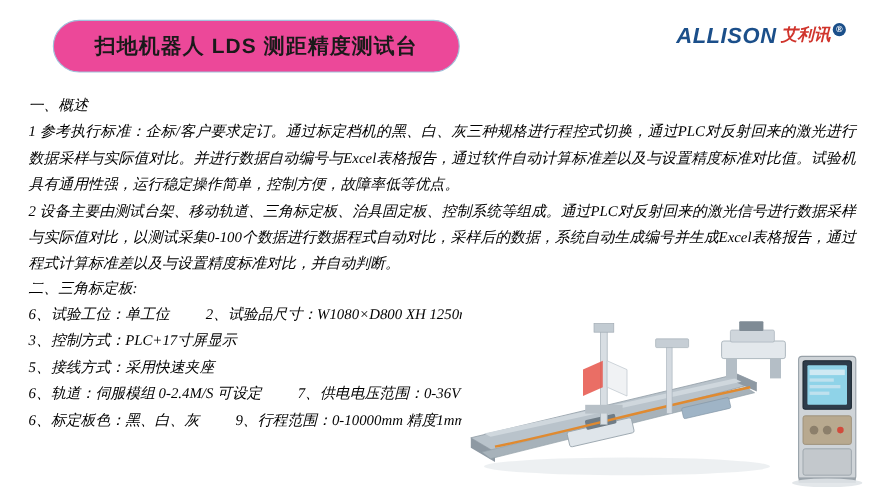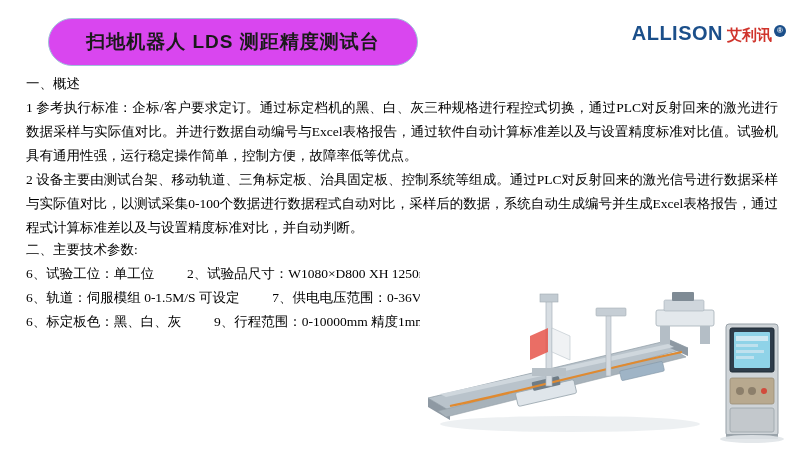--- a/index.html
+++ b/index.html
@@ -20,43 +20,44 @@
     width: 800px;
     height: 450px;
   }
   
   .title-banner {
     position: absolute;
     left: 48px;
     top: 18px;
     width: 370px;
     height: 48px;
-    background: #d946ef;
+    background: #ec4899;
     border: 1px solid #9fc0da;
     border-radius: 24px;
     display: flex;
     align-items: center;
     justify-content: center;
     box-sizing: border-box;
   }
   .title-banner .title-text {
     font-family: "Liberation Sans", "DejaVu Sans", sans-serif;
     font-size: 19px;
     font-weight: bold;
     color: #1a1a1a;
     letter-spacing: 1px;
     white-space: nowrap;
   }
   .brand {
     position: absolute;
-    right: 14px;
+    right: 31px;
     top: 22px;
     display: flex;
-    align-items: flex-end;
+    align-items: flex-start;
     gap: 4px;
+    font-style: italic;
   }
   .brand-en {
     font-family: "Liberation Sans", "DejaVu Sans", sans-serif;
     font-size: 20px;
     font-weight: bold;
     color: #1b4f8a;
     letter-spacing: 0.5px;
   }
   .brand-cn {
     font-family: "Liberation Sans", "DejaVu Sans", sans-serif;
@@ -79,22 +80,23 @@
     font-size: 8px;
     line-height: 12px;
     text-align: center;
     font-family: "Liberation Sans", "DejaVu Sans", sans-serif;
   }
 
   
   .content {
     position: absolute;
     left: 26px;
-    top: 74px;
+    top: 86px;
     width: 752px;
+    font-style: italic;
   }
   .sec-head {
     font-size: 13.5px;
     line-height: 20px;
     margin: 0 0 2px 0;
   }
   .para {
     font-size: 13.5px;
     line-height: 24px;
     margin: 0;
@@ -137,29 +139,37 @@
 
   <div class="brand">
     <span class="brand-en">ALLISON</span>
     <span class="brand-cn">艾利讯<span class="brand-mark">®</span></span>
   </div>
 
   <div class="content">
     <p class="sec-head">一、概述</p>
     <p class="para">1 参考执行标准：企标/客户要求定订。通过标定档机的黑、白、灰三种规格进行程控式切换，通过PLC对反射回来的激光进行数据采样与实际值对比。并进行数据自动编号与Excel表格报告，通过软件自动计算标准差以及与设置精度标准对比值。试验机具有通用性强，运行稳定操作简单，控制方便，故障率低等优点。</p>
     <p class="para">2 设备主要由测试台架、移动轨道、三角标定板、治具固定板、控制系统等组成。通过PLC对反射回来的激光信号进行数据采样与实际值对比，以测试采集0-100个数据进行数据程式自动对比，采样后的数据，系统自动生成编号并生成Excel表格报告，通过程式计算标准差以及与设置精度标准对比，并自动判断。</p>
-    <p class="sec-head">二、主要技术参数:</p>
+    <p class="sec-head">二、三角标定板:</p>
     <ul class="spec-list">
       <li>
         <span>6、试验工位：单工位</span>
         <span class="spec-gap"></span>
         <span>2、试验品尺寸：W1080×D800 XH 1250mm;</span>
       </li>
       <li>
-        <span>6、轨道：伺服模组 0-1.5M/S 可设定</span>
+        <span>3、控制方式：PLC+17寸屏显示</span>
+        <span></span>
+      </li>
+      <li>
+        <span>5、接线方式：采用快速夹座</span>
+        <span></span>
+      </li>
+      <li>
+        <span>6、轨道：伺服模组 0-2.4M/S 可设定</span>
         <span class="spec-gap"></span>
         <span>7、供电电压范围：0-36V可调</span>
       </li>
       <li>
         <span>6、标定板色：黑、白、灰</span>
         <span class="spec-gap"></span>
         <span>9、行程范围：0-10000mm 精度1mm</span>
       </li>
     </ul>
   </div>

